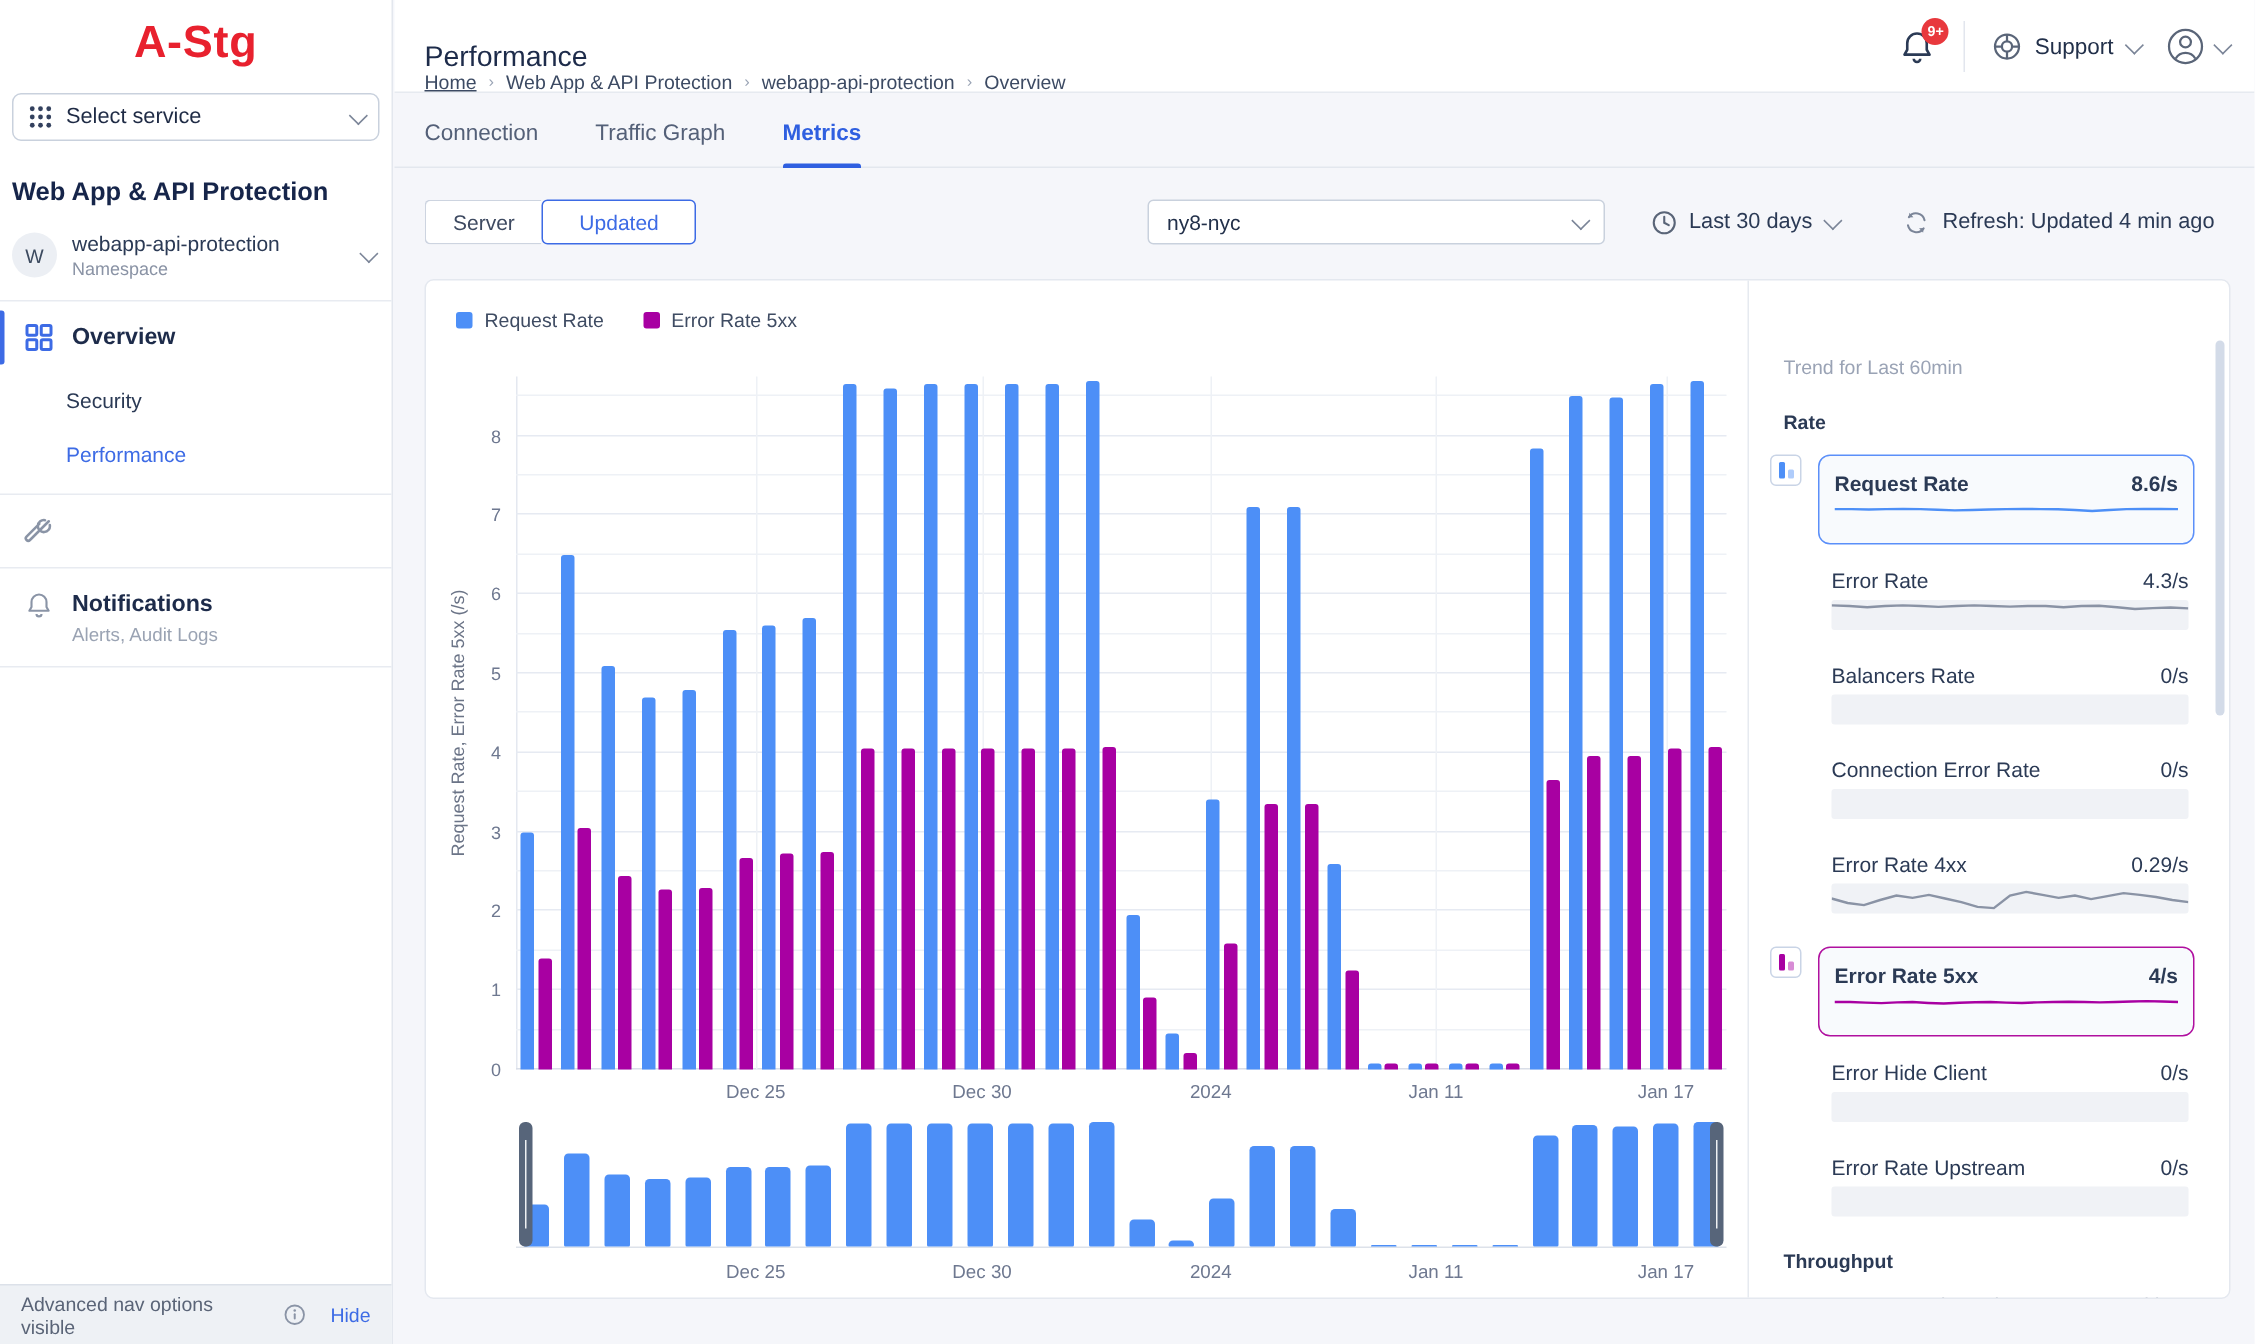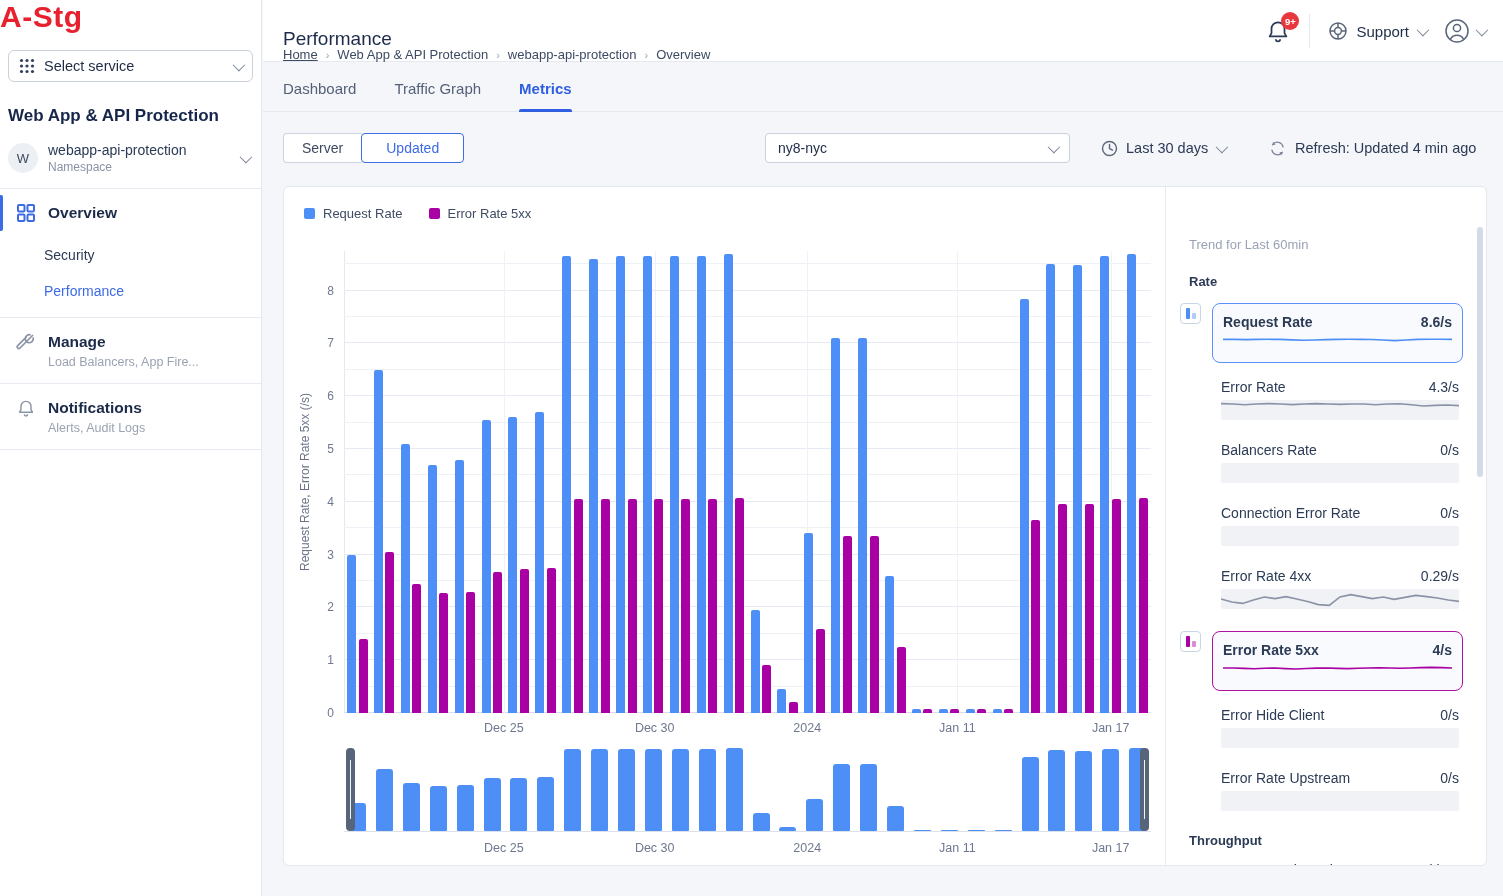--- a/index.html
+++ b/index.html
@@ -2,21 +2,21 @@
 <html><head>
 <meta charset="utf-8">
 <style>
   * { margin:0; padding:0; box-sizing:border-box; }
   html,body { width:1503px; height:896px; overflow:hidden; }
   body { font-family:"Liberation Sans", sans-serif; color:#22304a; background:#f5f6fa; position:relative; }
   .app { position:absolute; inset:0; }
 
   
   .sidebar { position:absolute; left:0; top:0; width:262px; height:896px; background:#fff; border-right:1px solid #e3e7ee; }
-  .logo { font-size:30px; font-weight:800; color:#e8212e; letter-spacing:.5px; }
+  .logo { text-align:center; padding-top:12px; font-size:30px; font-weight:800; color:#e8212e; letter-spacing:.5px; }
   .select-service { margin:16px 8px 0 8px; height:32px; border:1px solid #c9d1dd; border-radius:6px; background:#fff; display:flex; align-items:center; padding:0 10px; gap:9px; cursor:pointer; }
   .select-service .lbl { font-size:14.5px; color:#1f2b45; flex:1; }
   .chev { width:9px; height:9px; border-right:1.6px solid #7b8598; border-bottom:1.6px solid #7b8598; transform:rotate(45deg) translateY(-2px); display:inline-block; }
   .side-title { padding:24px 8px 0 8px; font-size:17px; font-weight:700; color:#16254a; }
   .ns-row { display:flex; align-items:center; gap:10px; padding:16px 12px 14px 8px; }
   .ns-avatar { width:30px; height:30px; border-radius:50%; background:#eceff4; color:#3c4a5f; font-size:13px; display:flex; align-items:center; justify-content:center; }
   .ns-main { flex:1; }
   .ns-name { font-size:14px; color:#2b3a55; }
   .ns-sub { font-size:12px; color:#8a93a5; margin-top:2px; }
   .side-div { border-top:1px solid #e8ebf1; }
@@ -161,40 +161,45 @@
       <a>Security</a>
       <a class="active">Performance</a>
     </div>
 
     <div class="side-div"></div>
 
     <div class="nav-item">
       <svg class="nav-ico" width="20" height="20" viewBox="0 0 20 20">
         <path fill="none" stroke="#8a94a6" stroke-width="1.7" stroke-linecap="round" d="M12.5 7.5 L16.5 3.5 M14 2.8 a4 4 0 1 0 3.2 3.2 M12.5 7.5 L4 16 a1.6 1.6 0 0 1-2.3-2.3 L10.2 5.2"></path>
       </svg>
-      <span>
-        <span class="nav-label">Manage</span>
-        <div class="nav-sub">Load Balancers, App Fire...</div>
-      </span>
     </div>
 
     <div class="side-div"></div>
 
     <div class="nav-item">
       <svg class="nav-ico" width="20" height="20" viewBox="0 0 24 24">
         <path fill="none" stroke="#8a94a6" stroke-width="1.7" stroke-linejoin="round" d="M12 4a6 6 0 0 0-6 6v4l-1.7 3h15.4L18 14v-4a6 6 0 0 0-6-6zM10 19.5a2 2 0 0 0 4 0"></path>
       </svg>
       <span>
         <span class="nav-label">Notifications</span>
         <div class="nav-sub">Alerts, Audit Logs</div>
       </span>
     </div>
 
     <div class="side-div"></div>
 
+    <div class="side-foot">
+      <span>Advanced nav options visible</span>
+      <svg class="ico" width="15" height="15" viewBox="0 0 16 16">
+        <circle cx="8" cy="8" r="6.6" fill="none" stroke="#8a94a6" stroke-width="1.3"></circle>
+        <circle cx="8" cy="5" r="0.9" fill="#8a94a6"></circle>
+          <rect x="7.3" y="7" width="1.4" height="4.4" rx="0.7" fill="#8a94a6"></rect>
+      </svg>
+      <span class="hide-link">Hide</span>
+    </div>
   </div>
 
   <div class="header">
     <div class="crumbs">
       <span class="home">Home</span>
       <span class="sep">›</span>
       <span>Web App &amp; API Protection</span>
       <span class="sep">›</span>
       <span>webapp-api-protection</span>
       <span class="sep">›</span>
@@ -230,21 +235,21 @@
           <circle cx="13" cy="10" r="3.6" fill="none" stroke="#5a6578" stroke-width="1.5"></circle>
           <path d="M6.5 21 a7.5 7.5 0 0 1 13 0" fill="none" stroke="#5a6578" stroke-width="1.5"></path>
         </svg>
         <span class="chev"></span>
       </div>
     </div>
   </div>
 
   <div class="main">
     <div class="tabs">
-      <div class="tab">Dashboard</div>
+      <div class="tab">Connection</div>
       <div class="tab">Traffic Graph</div>
       <div class="tab active">Metrics</div>
     </div>
 
     <div class="controls">
       <div class="toggle">
         <div class="tg">Server</div>
         <div class="tg active">Updated</div>
       </div>
       <div class="site-select">

